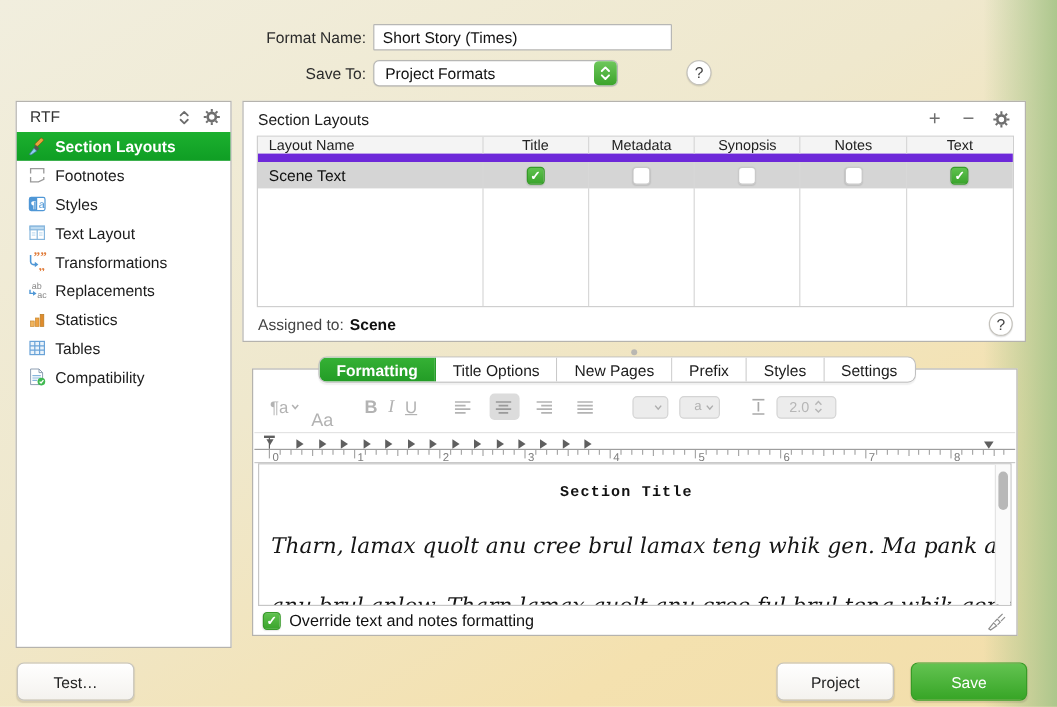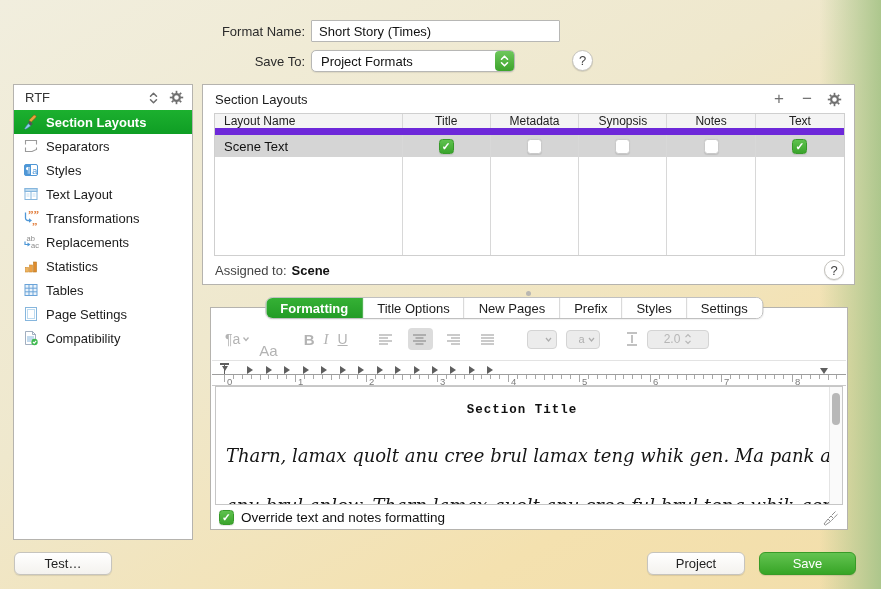--- a/index.html
+++ b/index.html
@@ -99,21 +99,21 @@
   .tbtn.bold { font-weight:700; font-size:15px; }
   .tbtn.italic { font-style:italic; font-family:"Liberation Serif",serif; font-size:15px; }
   .tbtn.underline { text-decoration:underline; font-size:14px; }
   .align-btn { width:25px; height:22px; display:flex; align-items:center; justify-content:center; border-radius:4px; }
   .align-btn.active { background:#dcdcdc; }
   .mini-dd {
     height:19px; background:#ececec; border:1px solid #d4d4d4; border-radius:4px;
     display:flex; align-items:center; justify-content:flex-end; padding:0 4px; gap:3px; color:#b0b0b0; font-size:11px;
   }
   .spacer8 { width:8px; }
-  .spin-box { height:19px; background:#ececec; border:1px solid #d4d4d4; border-radius:4px; display:flex; align-items:center; padding:0 16px; gap:4px; color:#b6b6b6; font-size:12px; }
+  .spin-box { height:19px; background:#ececec; border:1px solid #d4d4d4; border-radius:4px; display:flex; align-items:center; padding:0 10px; gap:4px; color:#b6b6b6; font-size:12px; }
 
   .ruler { position:absolute; left:1px; right:1px; top:52px; height:26px; background:#fff; border-top:1px solid #e3e3e3; border-bottom:1px solid #c9c9c9; }
   .ruler-markers { position:absolute; left:0; right:0; top:0; height:13px; }
   .ruler-ticks { position:absolute; left:0; right:0; top:13px; height:12px; border-top:1px solid #9e9e9e; }
   .tick { position:absolute; top:0; width:1px; background:#a8a8a8; }
   .tick-label { position:absolute; top:1px; font-size:9.5px; color:#7c7c7c; }
   .tabstop { position:absolute; bottom:0; width:0; height:0; border-left:6px solid #5f5f5f; border-top:4px solid transparent; border-bottom:4px solid transparent; }
   .rindent { position:absolute; bottom:0; width:0; height:0; border-top:6px solid #5f5f5f; border-left:4.5px solid transparent; border-right:4.5px solid transparent; }
   .lindent { position:absolute; bottom:0; width:9px; height:11px; }
   .lindent:before { content:""; position:absolute; top:0; left:0; right:0; height:2px; background:#5f5f5f; }
@@ -126,21 +126,21 @@
   .pv-line.l1 { top:58px; }
   .pv-line.l2 { top:108px; }
   .pv-scroll { position:absolute; top:0; right:0; bottom:0; width:13px; background:#fafafa; border-left:1px solid #e4e4e4; }
   .pv-thumb { position:absolute; top:6px; right:2px; width:8px; height:32px; border-radius:4px; background:#b8b8b8; }
 
   .override-row { position:absolute; left:0; right:0; bottom:0; height:24px; display:flex; align-items:center; padding:0 8px; gap:7px; }
   .override-row .ov-label { flex:1; color:#111; font-size:13.5px; }
 
   
   .btn {
-    height:23px; border-radius:6px; border:1px solid #c6c4be; background:linear-gradient(#ffffff,#f4f2ee);
+    height:32px; border-radius:6px; border:1px solid #c6c4be; background:linear-gradient(#ffffff,#f4f2ee);
     display:flex; align-items:center; justify-content:center; font-size:13px; color:#222;
     box-shadow:0 1px 1px rgba(0,0,0,.1); cursor:default;
   }
   .btn.save { background:linear-gradient(#63c351,#37a526); border-color:#389b27; color:#fff; }
   svg { display:block; }
 </style>
 </head>
 <body>
 
 <div class="abs field-label" style="left:185px; top:24px; width:120px;">Format Name:</div>
@@ -192,21 +192,21 @@
     </span>
     <span>Section Layouts</span>
   </div>
   <div class="side-item">
     <span class="ic">
       <svg width="16" height="16" viewBox="0 0 16 16" fill="none" stroke="#9a9a9a" stroke-width="1.1">
           <path d="M2.5 6.5 V2.5 H13.5 V6.5"></path>
           <path d="M2.5 9.5 V13.5 H9 L13.5 11.5 V9.5"></path>
         </svg>
     </span>
-    <span>Separators</span>
+    <span>Footnotes</span>
   </div>
   <div class="side-item">
     <span class="ic">
       <svg width="16" height="16" viewBox="0 0 16 16">
           <rect x="1.5" y="2.5" width="13" height="11" rx="1.5" fill="#fff" stroke="#4f97d6"></rect>
           <path d="M1.5 4 a1.5 1.5 0 0 1 1.5 -1.5 H8 V13.5 H3 a1.5 1.5 0 0 1 -1.5 -1.5 Z" fill="#4f97d6"></path>
           <text x="3" y="11" font-size="8.5" fill="#fff" font-family="serif">¶</text>
           <text x="9.2" y="11.5" font-size="9" fill="#4f97d6">a</text>
         </svg>
     </span>
@@ -262,29 +262,20 @@
     <span class="ic">
       <svg width="16" height="16" viewBox="0 0 16 16">
           <rect x="2" y="2.5" width="12" height="11" fill="#eaf3fb" stroke="#6aa3d8"></rect>
           <line x1="6" y1="2.5" x2="6" y2="13.5" stroke="#6aa3d8"></line>
           <line x1="10" y1="2.5" x2="10" y2="13.5" stroke="#6aa3d8"></line>
           <line x1="2" y1="6.2" x2="14" y2="6.2" stroke="#6aa3d8"></line>
           <line x1="2" y1="9.8" x2="14" y2="9.8" stroke="#6aa3d8"></line>
         </svg>
     </span>
     <span>Tables</span>
-  </div>
-  <div class="side-item">
-    <span class="ic">
-      <svg width="16" height="16" viewBox="0 0 16 16">
-          <rect x="2.5" y="1.5" width="11" height="13" fill="#fff" stroke="#86b6dd"></rect>
-          <rect x="4.5" y="3.5" width="7" height="9" fill="none" stroke="#bcdaf0"></rect>
-        </svg>
-    </span>
-    <span>Page Settings</span>
   </div>
   <div class="side-item">
     <span class="ic">
       <svg width="16" height="16" viewBox="0 0 16 16">
           <path d="M2.5 1.5 H9.5 L12.5 4.5 V14.5 H2.5 Z" fill="#fff" stroke="#8a9bb0" stroke-width="0.8"></path>
           <path d="M9.5 1.5 V4.5 H12.5" fill="none" stroke="#8a9bb0" stroke-width="0.8"></path>
           <line x1="4" y1="7" x2="11" y2="7" stroke="#86b6dd"></line>
           <line x1="4" y1="9" x2="11" y2="9" stroke="#86b6dd"></line>
           <line x1="4" y1="11" x2="8" y2="11" stroke="#86b6dd"></line>
           <circle cx="11.5" cy="12" r="3.2" fill="#3fb950"></circle>

